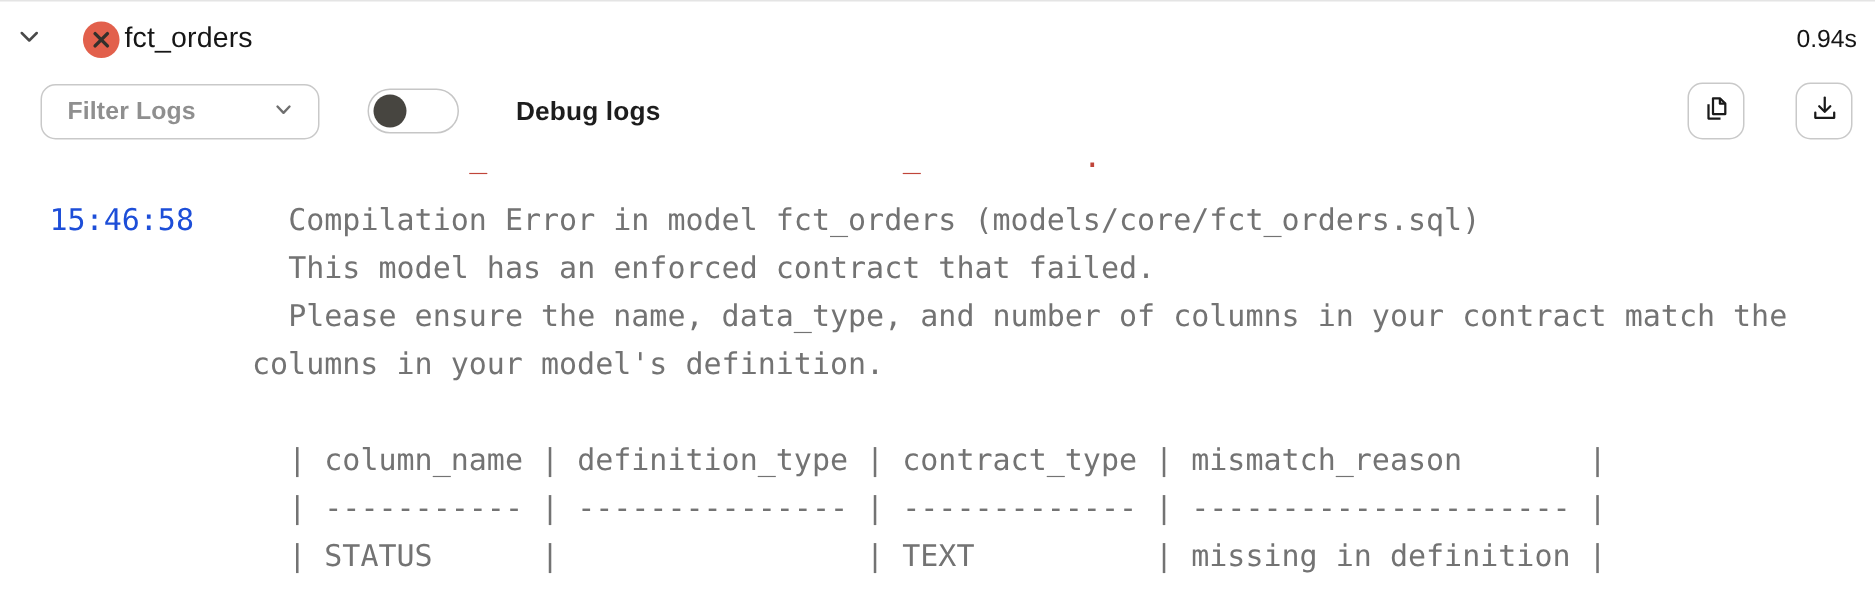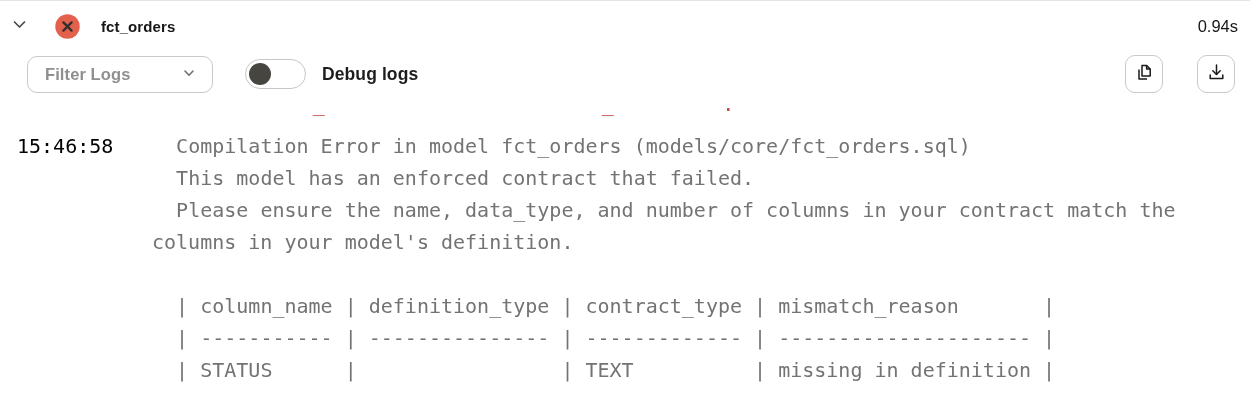--- a/index.html
+++ b/index.html
@@ -19,23 +19,23 @@
     width: 22px; height: 22px;
     display: flex; align-items: center; justify-content: center;
     cursor: pointer; background: none; border: none;
   }
   .status-badge {
     margin-left: 25px;
     width: 25px; height: 25px;
     display: flex; align-items: center; justify-content: center;
   }
   .model-title {
-    margin-left: 21px;
-    font-size: 15px;
-    font-weight: 700;
+    margin-left: 3px;
+    font-size: 19px;
+    font-weight: 400;
     color: #161616;
     letter-spacing: 0.1px;
   }
   .spacer { flex: 1; }
   .duration {
     font-size: 16.5px;
     font-weight: 400;
     color: #161616;
     margin-right: 2px;
   }
@@ -73,20 +73,21 @@
     cursor: pointer;
   }
   .toggle-knob {
     position: absolute;
     left: 3px; top: 2.5px;
     width: 22px; height: 22px;
     border-radius: 50%;
     background: #474540;
   }
   .debug-label {
+    margin-left: 22px;
     font-size: 17.5px;
     font-weight: 600;
     color: #1d1d1d;
     letter-spacing: 0.1px;
   }
   .icon-btn {
     width: 38px; height: 38px;
     border: 1px solid #c9c9c9;
     border-radius: 10px;
     background: #fff;
@@ -112,22 +113,23 @@
   }
   .log-entry {
     margin-top: 10px;
     display: flex;
     align-items: flex-start;
   }
   .log-timestamp {
     flex: none;
     width: 152px;
     padding-left: 17px;
-    color: #000000;
+    color: #1d4ed8;
     white-space: pre;
+    margin-left: 16px;
   }
   .log-message {
     flex: none;
     width: 1080px;
     white-space: pre-wrap;
     word-break: normal;
     overflow-wrap: normal;
     color: #737373;
     font-family: inherit;
   }

